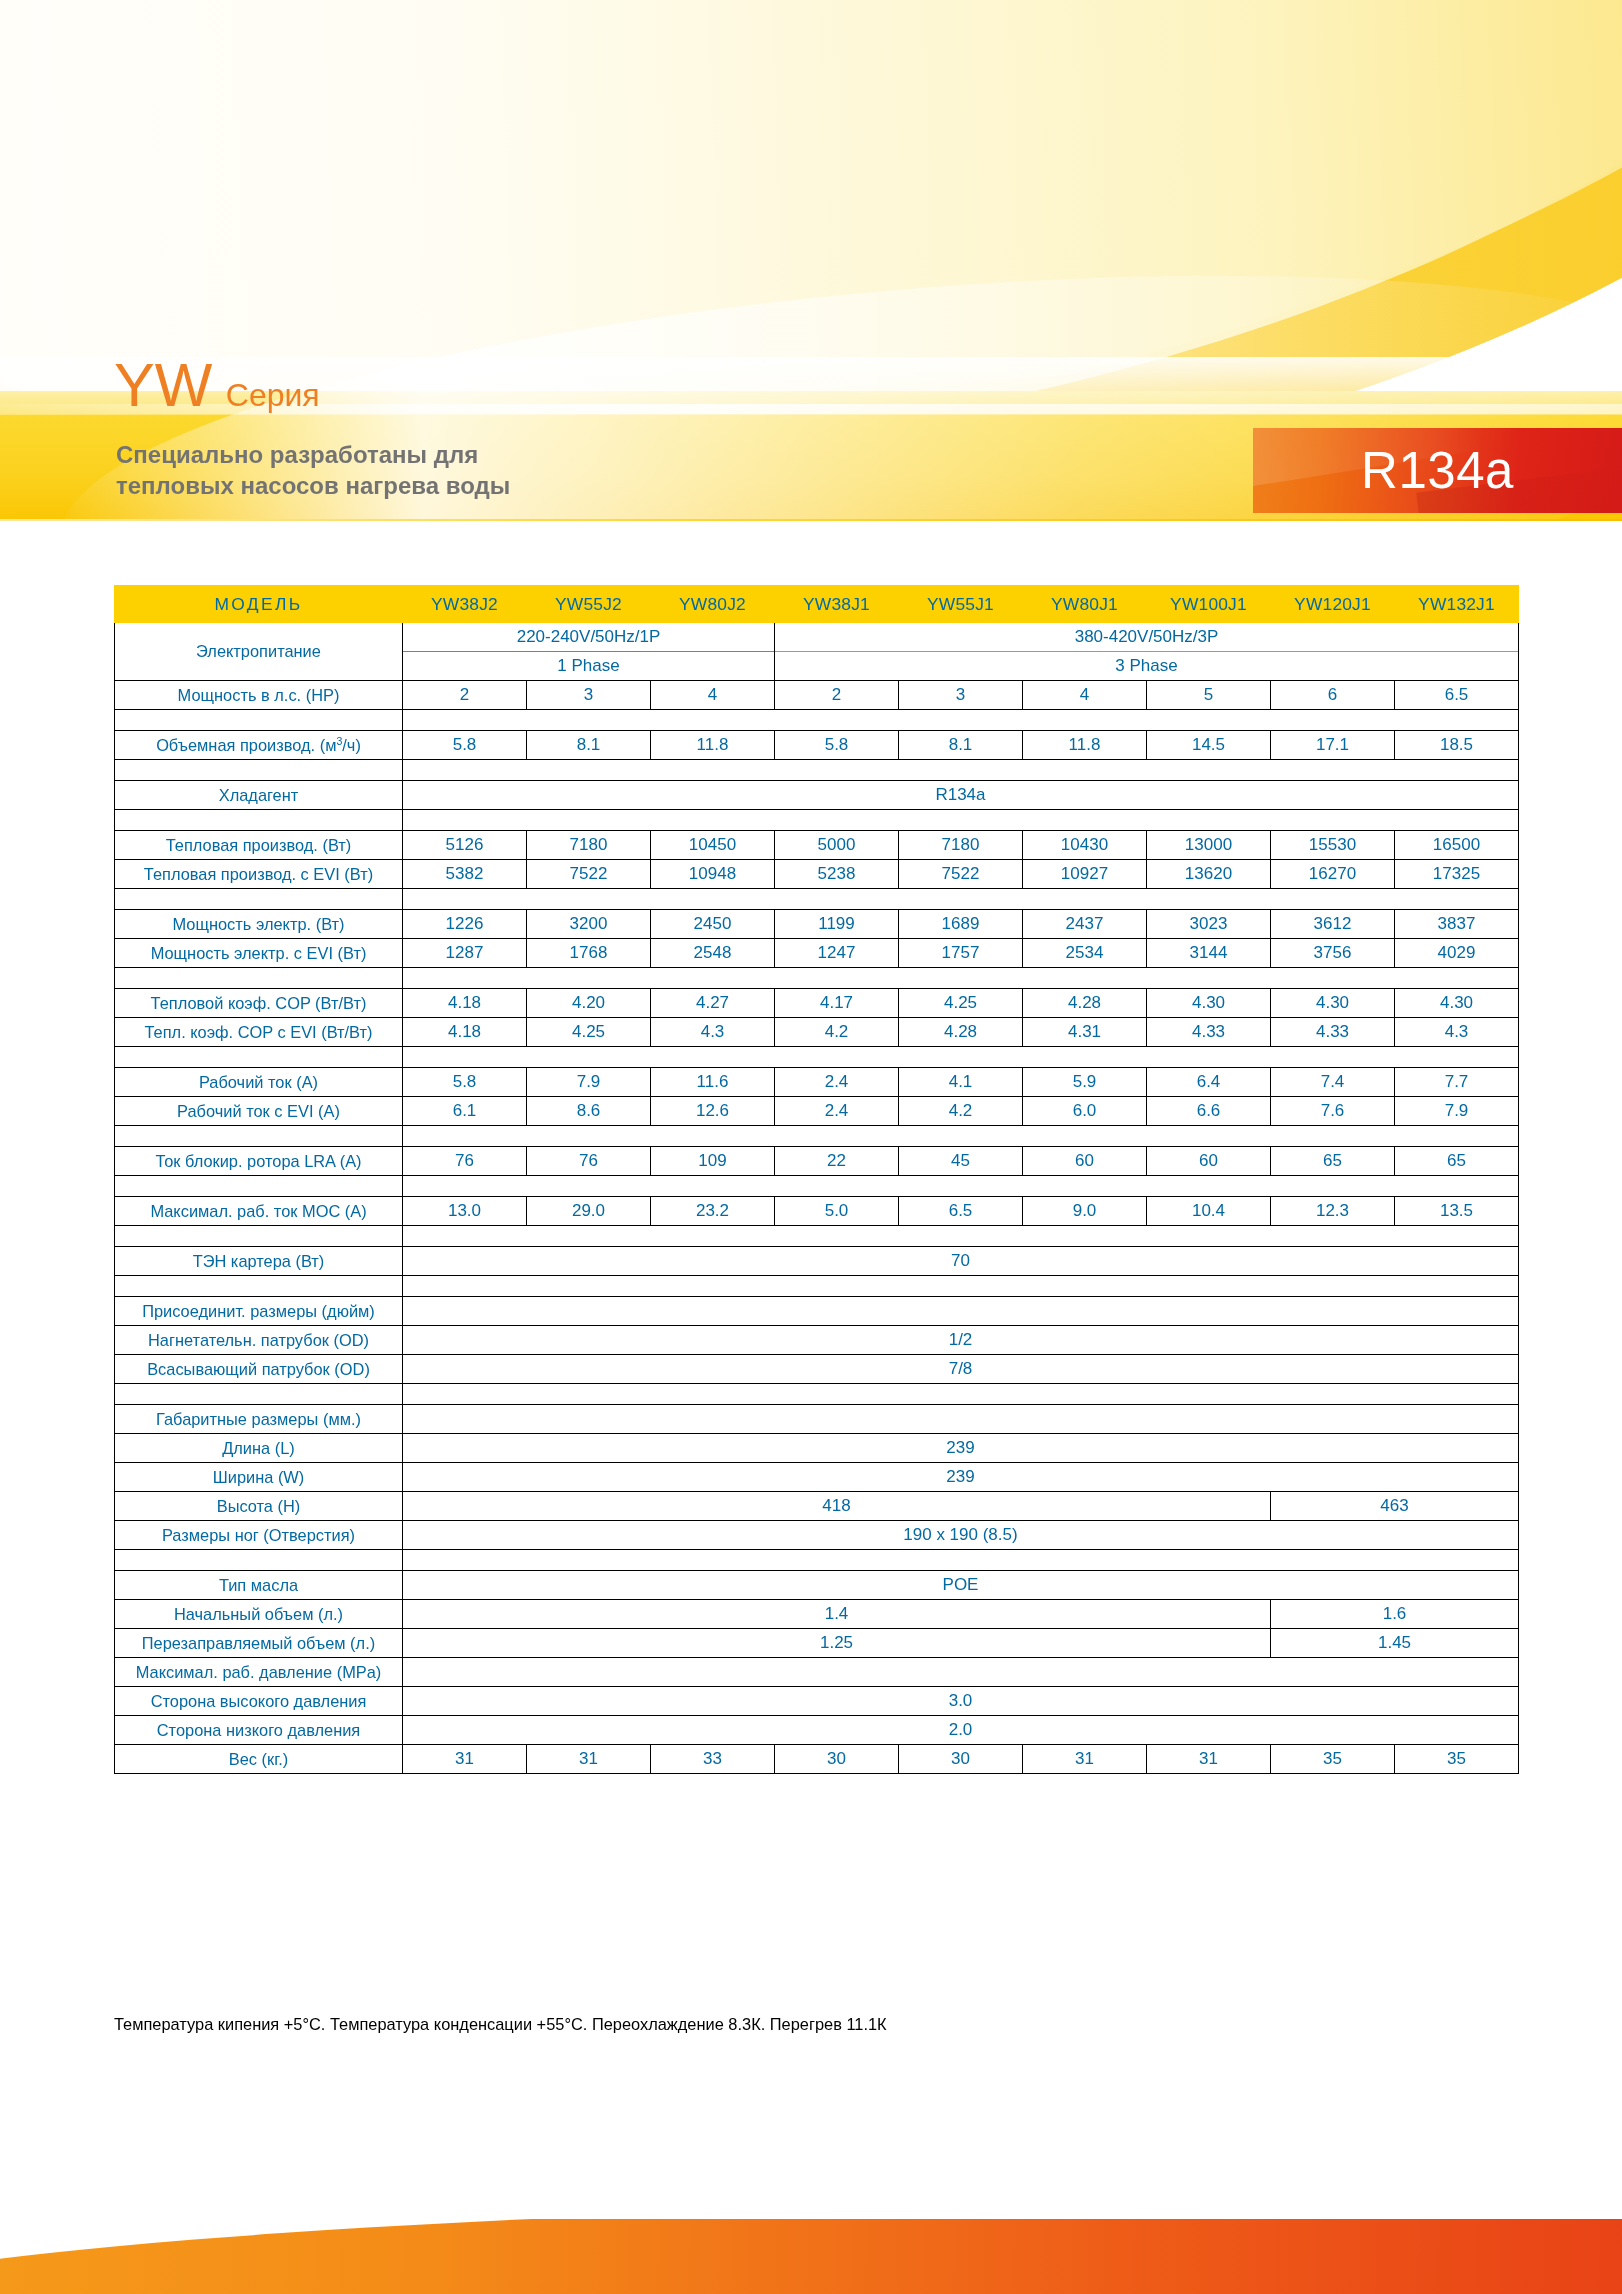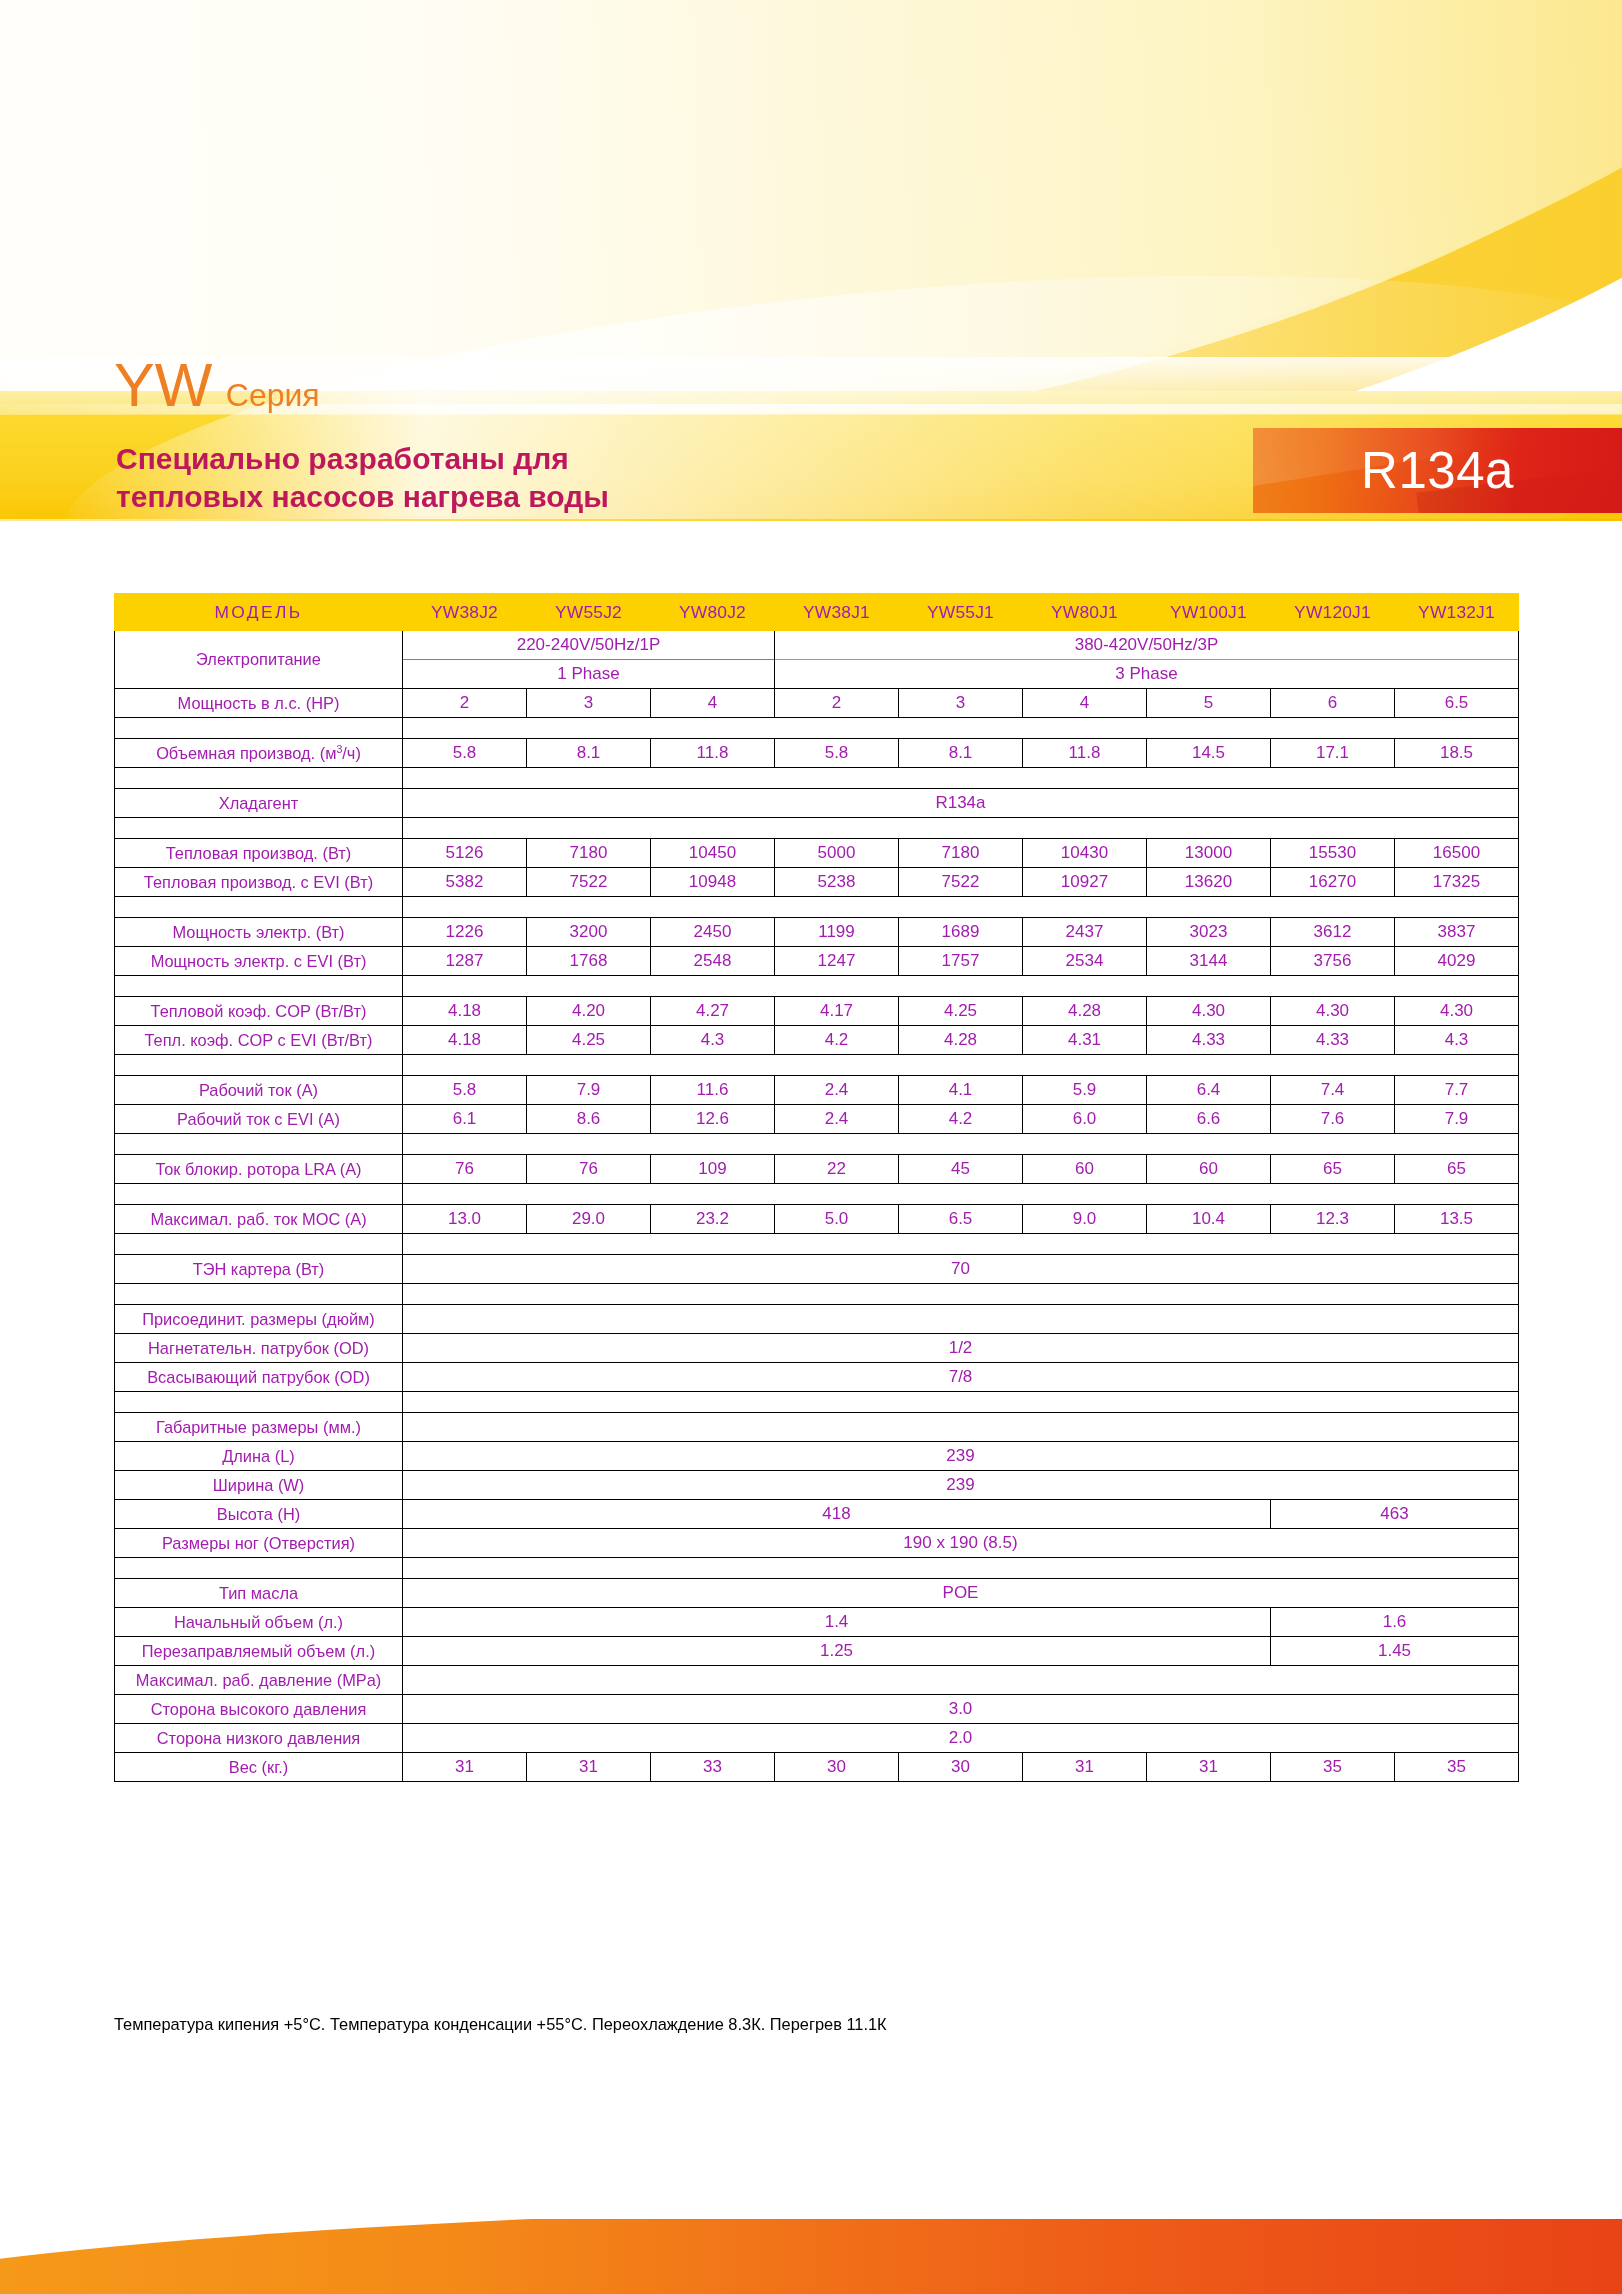--- a/index.html
+++ b/index.html
@@ -110,23 +110,23 @@
     color: #ef7f23;
     font-weight: 400;
     display: inline-block;
     vertical-align: baseline;
     margin-left: 13.5px;
   }
   .subtitle {
     position: absolute;
     left: 116px; top: 440px;
     z-index: 7;
-    font-size: 30px;
+    font-size: 24px;
     line-height: 1.28;
-    color: #be185d;
+    color: #737373;
     font-weight: 700;
   }
 
   
   .r134a-badge {
     position: absolute;
     right: 0; top: 428px;
     width: 369px; height: 85px;
     z-index: 8;
     background: linear-gradient(95deg, #f07f1b 0%, #ef7012 18%, #e8481a 48%, #de2318 72%, #d51b17 100%);
@@ -164,22 +164,21 @@
   .table-wrap {
     position: absolute;
     left: 114px; top: 585px;
     width: 1400px;
   }
   table.spec {
     border-collapse: collapse;
     width: 1400px;
     table-layout: fixed;
     font-size: 17px;
-    color: #a21caf;
-    margin-top: 8px;
+    color: #0369a1;
   }
   table.spec td, table.spec th {
     border: 1px solid #000;
     padding: 0;
     height: 29px;
     text-align: center;
     vertical-align: middle;
     font-weight: 400;
     background: #ffffff;
   }

